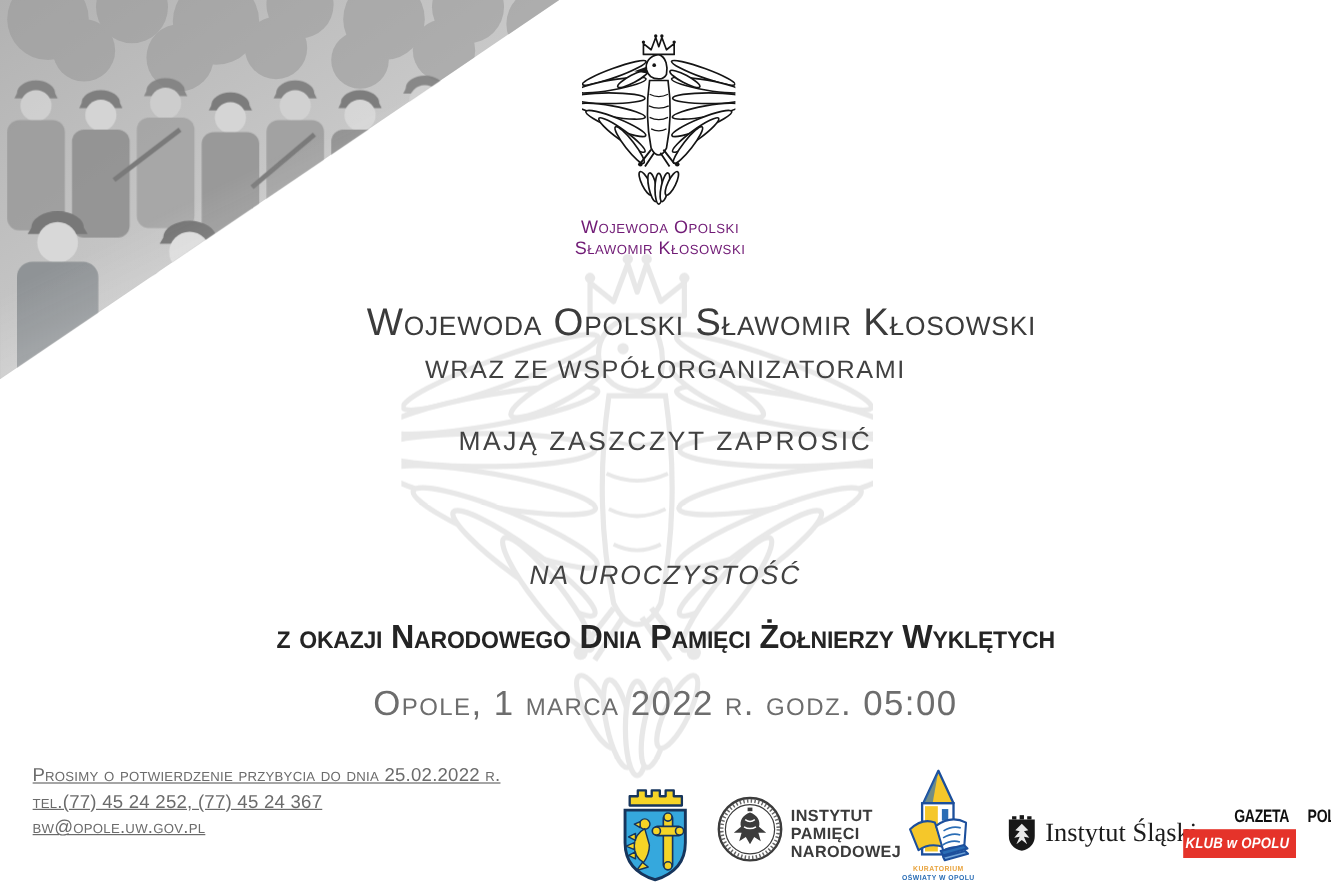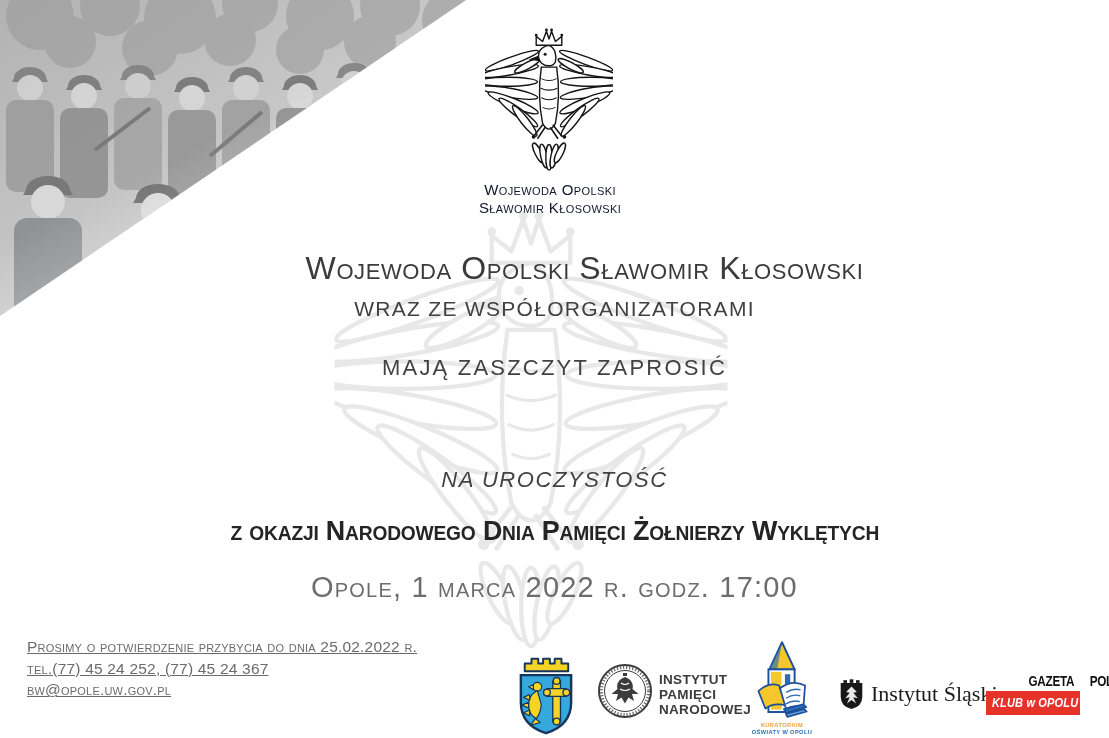--- a/index.html
+++ b/index.html
@@ -14,21 +14,21 @@
   }
   
   .watermark{
     position:absolute;left:285px;top:208px;width:492px;height:452px;
     color:#e7e7e7;opacity:.95;
   }
   
   .emblem{position:absolute;left:485px;top:25px;width:128px;height:152px;color:#151515;}
   .office{
     position:absolute;left:0;top:181px;width:1100px;text-align:center;
-    font-variant:small-caps;font-size:15px;line-height:17.5px;color:#0f172a;letter-spacing:.4px;
+    font-variant:small-caps;font-size:15px;line-height:17.5px;color:#701a75;letter-spacing:.4px;
   }
   
   .cline{position:absolute;left:0;width:1109px;text-align:center;white-space:nowrap;}
   .host{top:250px;font-size:32px;font-variant:small-caps;color:#3b3b3b;letter-spacing:.6px;padding-left:30px;}
   .coorg{top:297px;font-size:21px;text-transform:uppercase;color:#414141;letter-spacing:1.3px;}
   .honor{top:355px;font-size:22px;text-transform:uppercase;color:#424242;letter-spacing:2.2px;}
   .intro{top:467px;font-size:22px;text-transform:uppercase;color:#424242;letter-spacing:1.6px;font-style:italic;}
   .occasion{top:515px;font-size:28px;font-variant:small-caps;font-weight:700;color:#242424;}
   .occasion .squeeze{display:inline-block;transform:scaleX(.96);transform-origin:center;letter-spacing:-.2px;}
   .pdate{top:571px;font-size:29px;font-variant:small-caps;font-weight:300;color:#6d6d6d;letter-spacing:1.2px;}
@@ -56,21 +56,21 @@
   .slaski-text{
     left:871px;top:681px;font-family:"Liberation Serif", serif;font-size:22px;color:#1b1b1b;
   }
   .gazeta{left:986px;top:672px;width:94px;}
   .gazeta-head{display:flex;align-items:center;justify-content:space-between;gap:1px;height:17px;padding-left:36px;}
   .gazeta-head span{
     font-size:15px;font-weight:800;color:#101010;display:inline-block;
     transform:scaleX(.78);transform-origin:center;letter-spacing:-.3px;white-space:nowrap;
   }
   .gazeta-bar{
-    margin-top:2px;height:24px;background:#e5332a;display:flex;align-items:center;justify-content:flex-start;
+    margin-top:2px;height:24px;background:#e5332a;display:flex;align-items:center;justify-content:flex-end;
   }
   .gazeta-bar span{
     color:#fff;font-size:12.5px;font-weight:800;font-style:italic;display:inline-block;
     transform:scaleX(.88);white-space:nowrap;letter-spacing:.2px;
   }
 </style>
 </head>
 <body>
 
 <svg width="0" height="0" style="position:absolute" aria-hidden="true">
@@ -236,21 +236,21 @@
     <div>Sławomir Kłosowski</div>
   </div>
 
   <div class="cline host">Wojewoda Opolski Sławomir Kłosowski</div>
   <div class="cline coorg">wraz ze współorganizatorami</div>
   <div class="cline honor">mają zaszczyt zaprosić</div>
   <div class="cline intro">na uroczystość</div>
   <div class="cline occasion">
     <span class="squeeze">z okazji Narodowego Dnia Pamięci Żołnierzy Wyklętych</span>
   </div>
-  <div class="cline pdate">Opole, 1 marca 2022 r. godz. 17:00</div>
+  <div class="cline pdate">Opole, 1 marca 2022 r. godz. 05:00</div>
 
   <div class="rsvp">
     <div>Prosimy o potwierdzenie przybycia do dnia 25.02.2022 r.</div>
     <div>tel.(77) 45 24 252, (77) 45 24 367</div>
     <div>bw@opole.uw.gov.pl</div>
   </div>
 
   <svg class="logo crest" width="68" height="87" viewBox="0 0 68 90">
     <path d="M12,22 v-8 h7 v-5 h7 v5 h5 v-5 h7 v5 h5 v-5 h7 v5 h7 v8 Z" fill="#f5d426" stroke="#16355c" stroke-width="2" stroke-linejoin="round"></path>
     <path d="M8,26 h52 v28 q0,24 -26,32 q-26,-8 -26,-32 Z" fill="#35a8dd" stroke="#16355c" stroke-width="2.5"></path>

